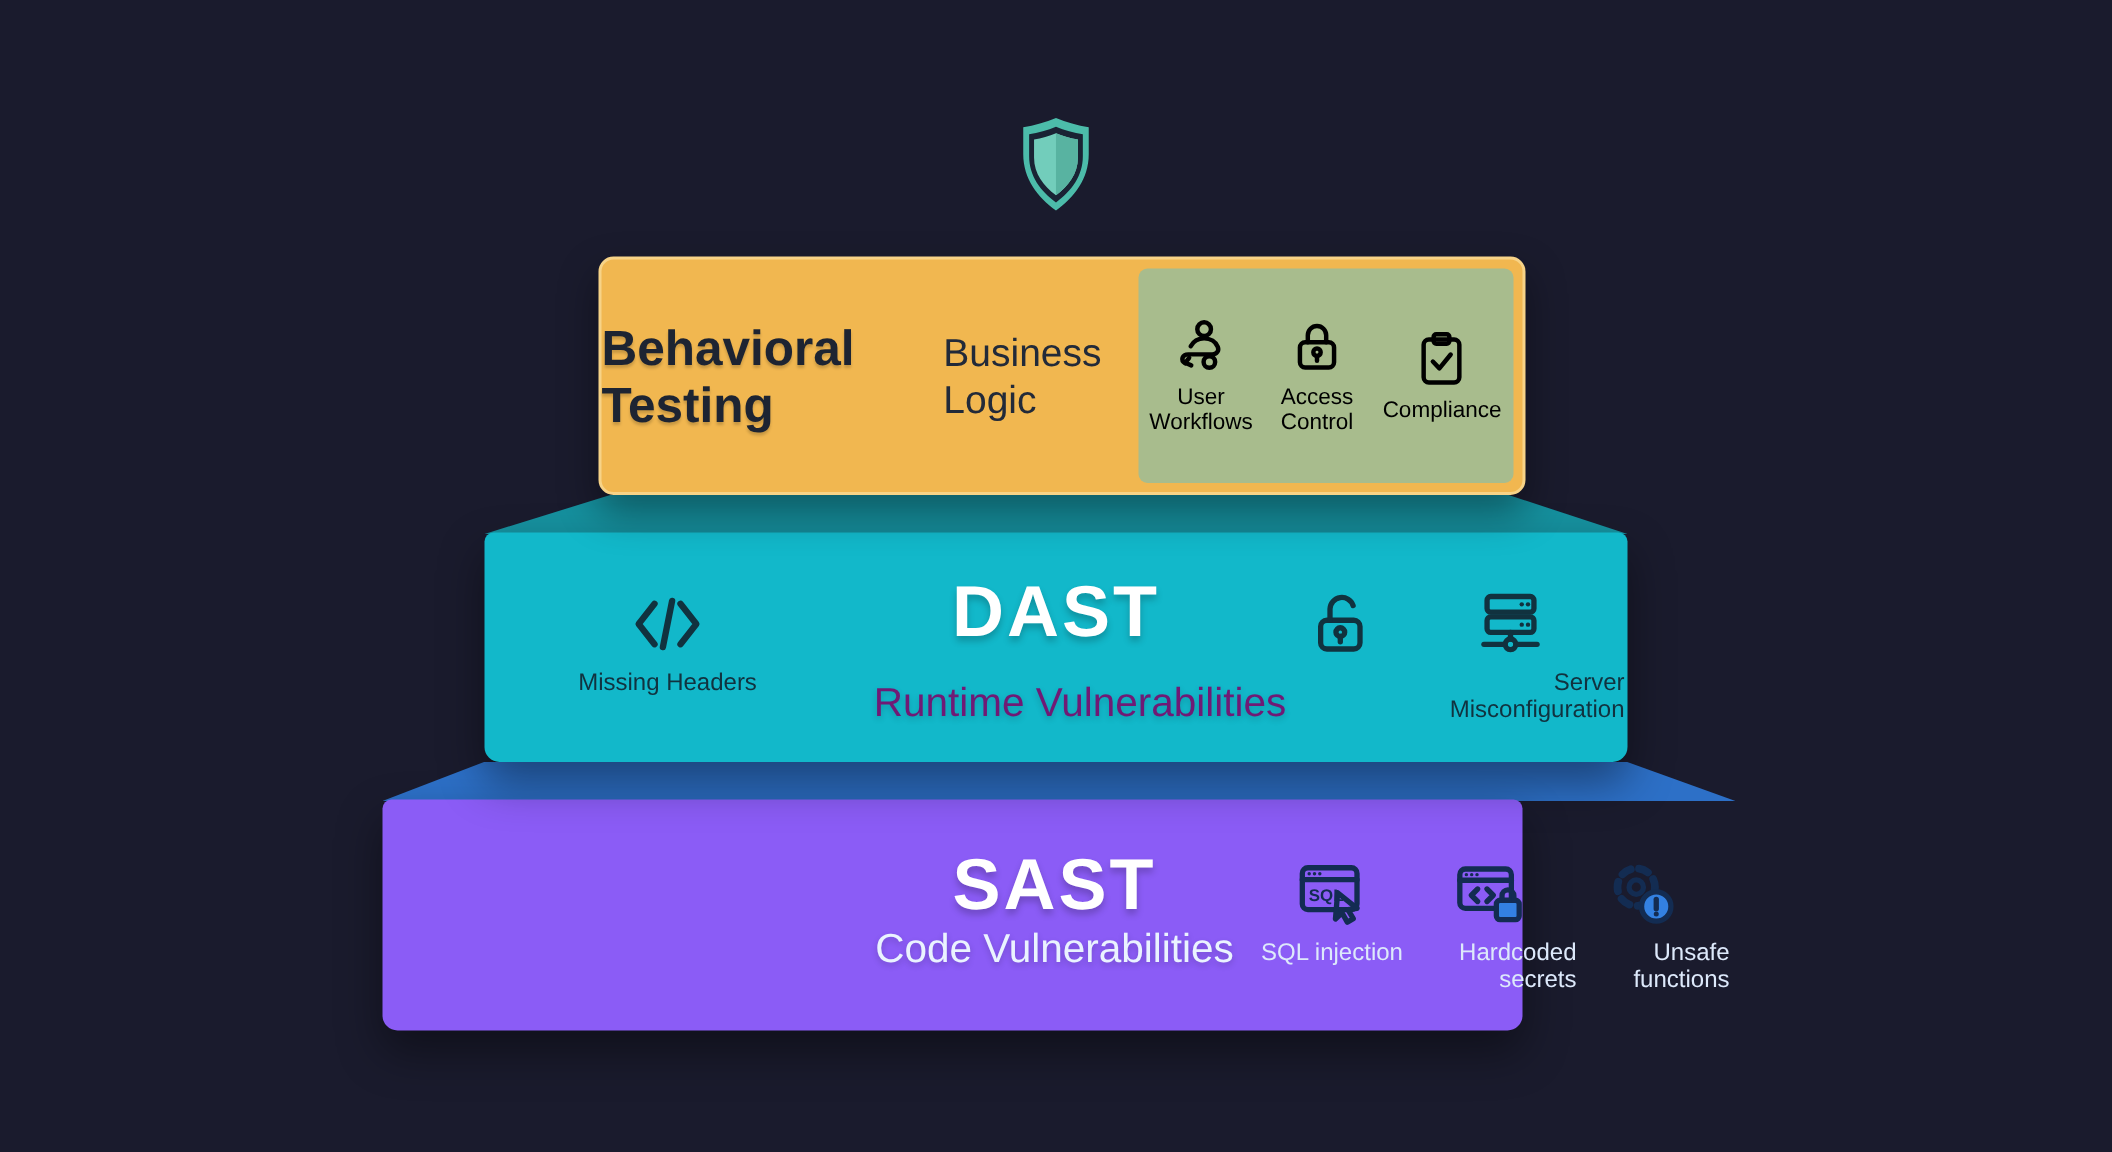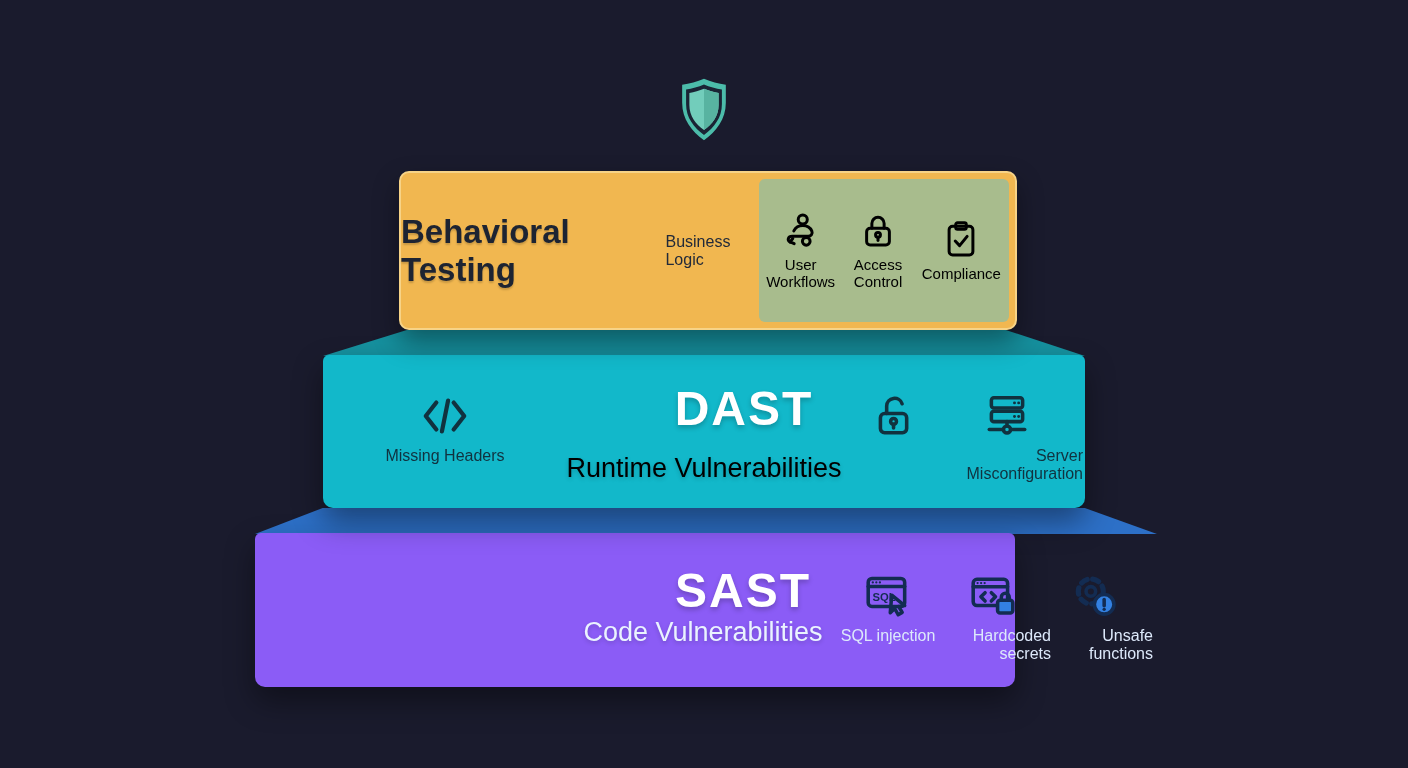--- a/index.html
+++ b/index.html
@@ -14,21 +14,21 @@
   .box-behavioral{
     position:absolute;left:399px;top:171px;width:618px;height:159px;
     background:#f1b750;border:2px solid #f7d387;border-radius:10px;
     box-shadow:0 12px 26px rgba(0,0,0,.38);z-index:3;box-sizing:border-box;
   }
   .behavioral-text{
     position:absolute;left:0;top:0;width:358px;height:100%;
     display:flex;flex-direction:row;align-items:center;justify-content:center;gap:10px;
   }
   .behavioral-title{font-size:33px;font-weight:700;color:#1d2432;text-shadow:0 2px 2px rgba(0,0,0,.18);}
-  .behavioral-subtitle{font-size:16px;font-weight:400;color:#222a39;}
+  .behavioral-subtitle{font-size:26px;font-weight:400;color:#222a39;}
   .green-panel{
     position:absolute;top:6px;right:6px;bottom:6px;width:250px;
     background:#a8bc8d;border-radius:6px;
     display:flex;align-items:center;justify-content:space-evenly;
   }
   .gp-item{display:flex;flex-direction:column;align-items:center;gap:5px;color:#000000;}
   .gp-item .icn{width:42px;height:42px;}
   .gp-label{font-size:15px;line-height:1.12;text-align:center;font-weight:400;}
   .w84{width:84px;} .w72{width:72px;} .w96{width:96px;}
   
@@ -40,25 +40,24 @@
     clip-path:polygon(11% 0,89.6% 0,100% 100%,0 100%);z-index:2;
   }
   .dast-face{
     left:323px;top:355px;width:762px;height:153px;background:#12b8ca;
     border-radius:6px 6px 10px 10px;z-index:2;
   }
   .layer-title{
     position:absolute;left:0;width:100%;text-align:center;
     font-weight:700;font-size:48px;letter-spacing:2px;color:#ffffff;
     text-shadow:0 3px 5px rgba(0,0,0,.22);
-    padding-left:40px;
   }
   .layer-subtitle{
-    position:absolute;left:0;width:100%;text-align:center;
-    font-size:27px;color:#000000;text-shadow:0 2px 4px rgba(0,0,0,.18);
+    position:absolute;left:16px;width:100%;text-align:center;
+    font-size:27px;color:#701a75;text-shadow:0 2px 4px rgba(0,0,0,.18);
   }
   .dast-face .layer-title{top:26px;}
   .dast-face .layer-subtitle{top:98px;}
   .icon-col{position:absolute;display:flex;flex-direction:column;align-items:center;gap:6px;}
   .icon-col .icn{width:50px;height:50px;}
   .icon-label{font-size:16px;line-height:1.12;text-align:right;}
   .dast-col{color:#11323f;}
   .col-missing{left:62px;top:36px;width:120px;}
   .col-auth{left:502px;top:36px;width:140px;}
   .col-server{left:608px;top:36px;width:152px;}

